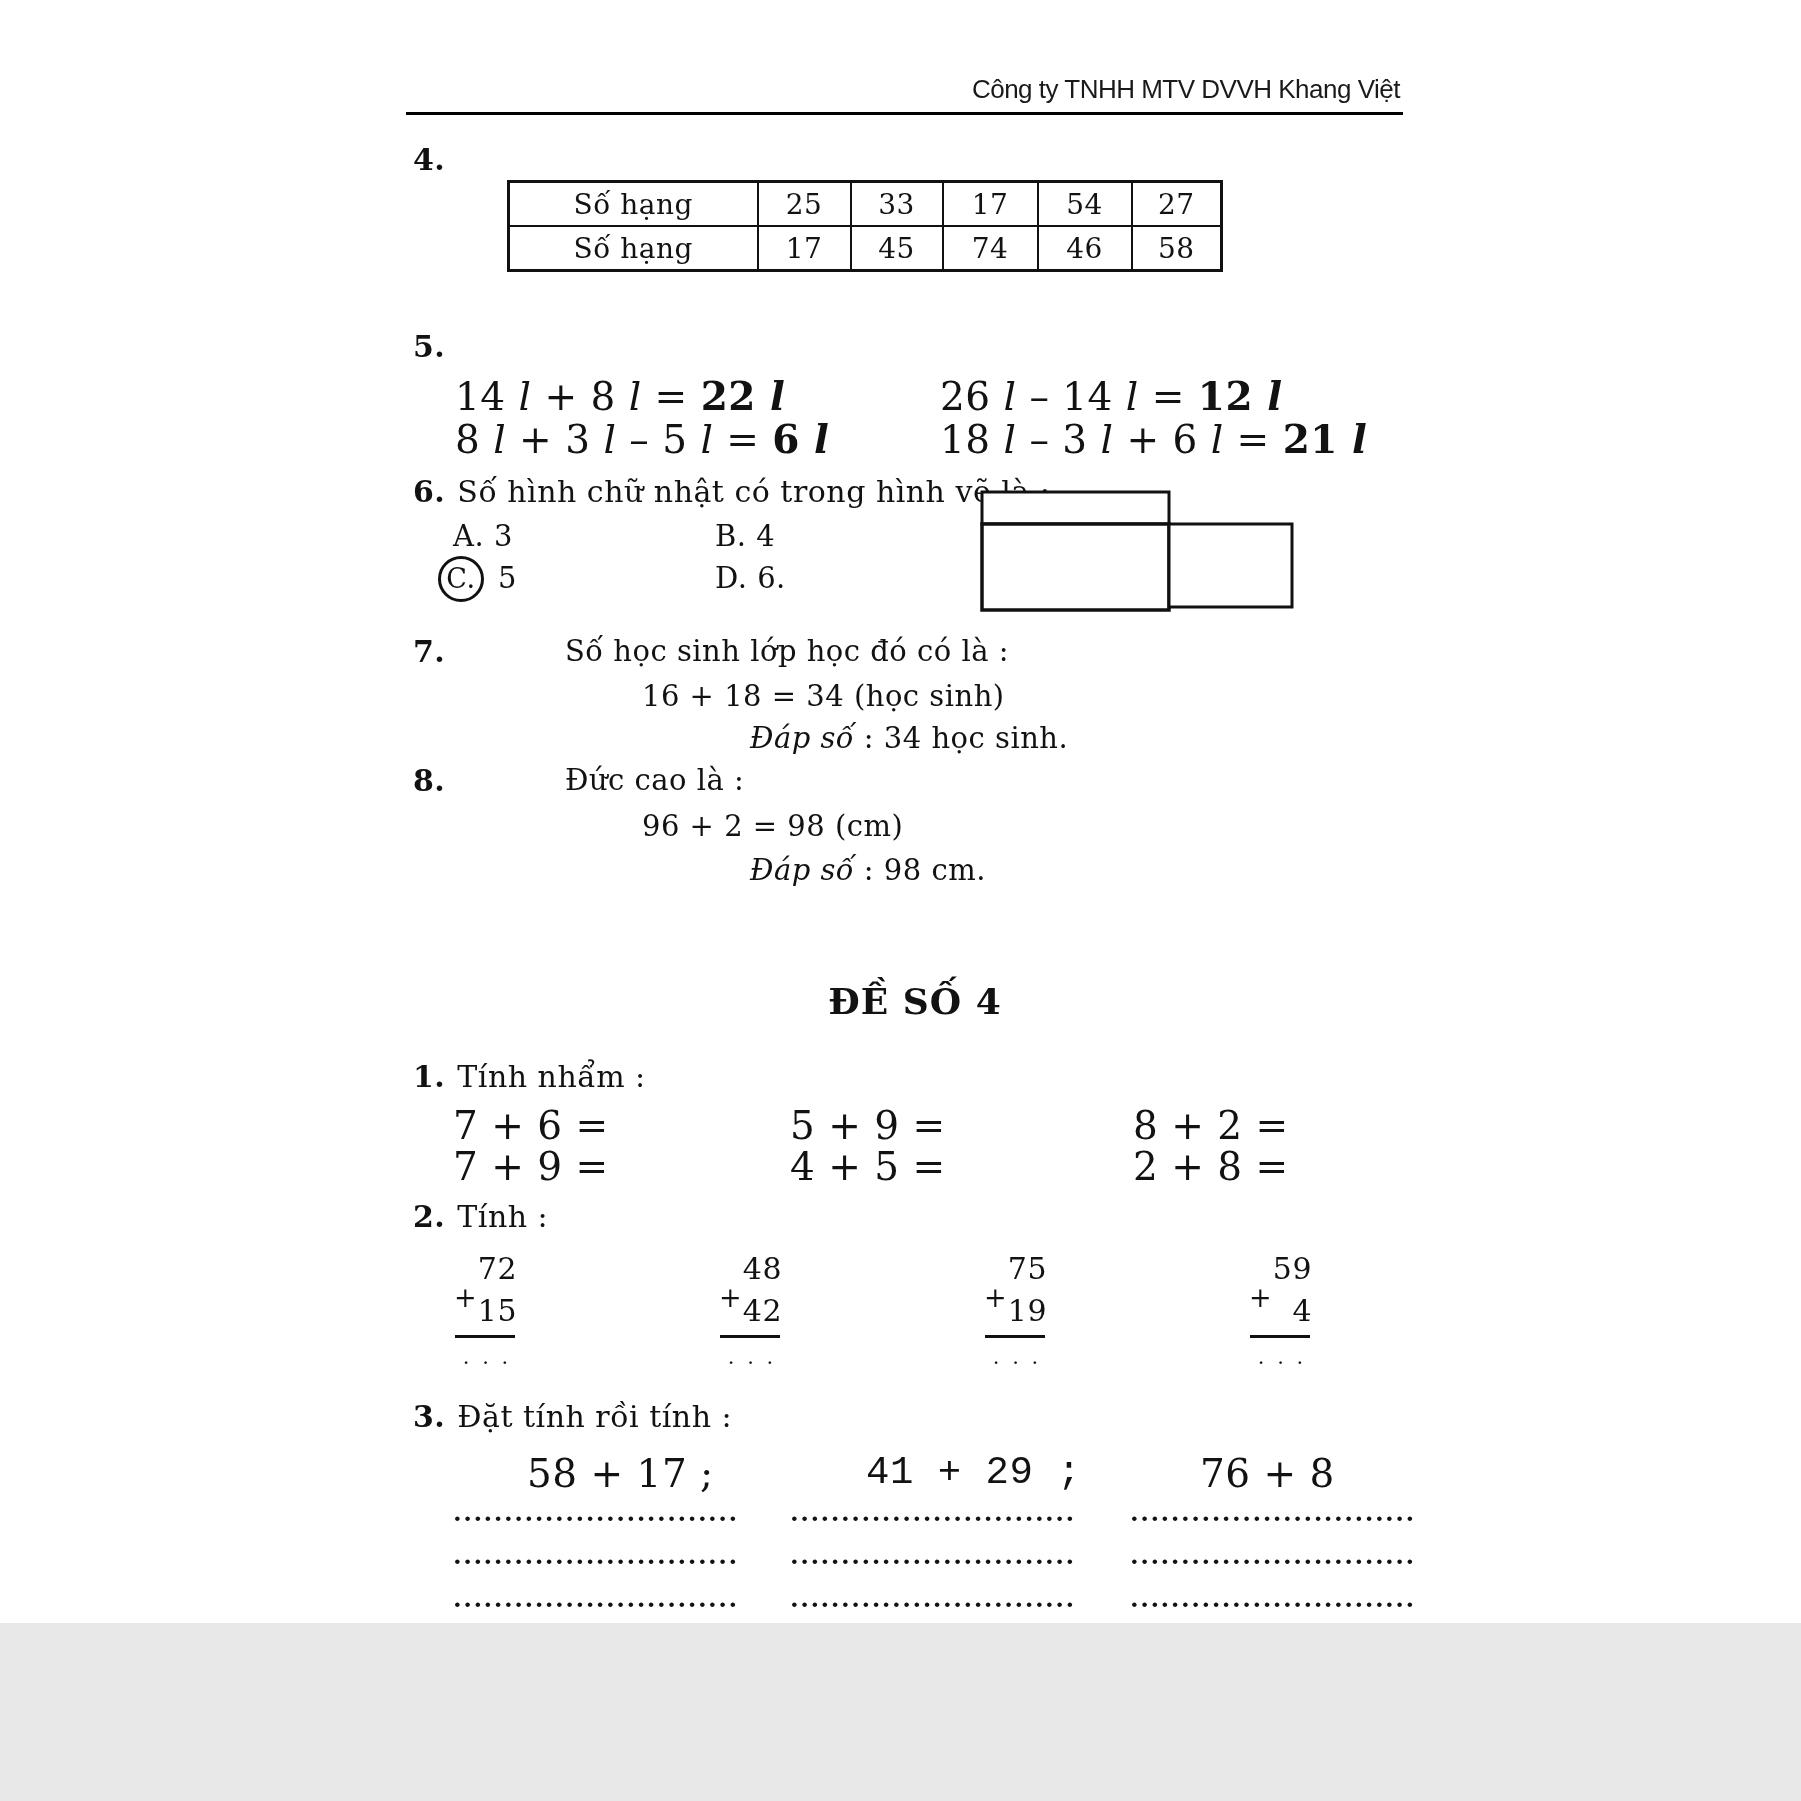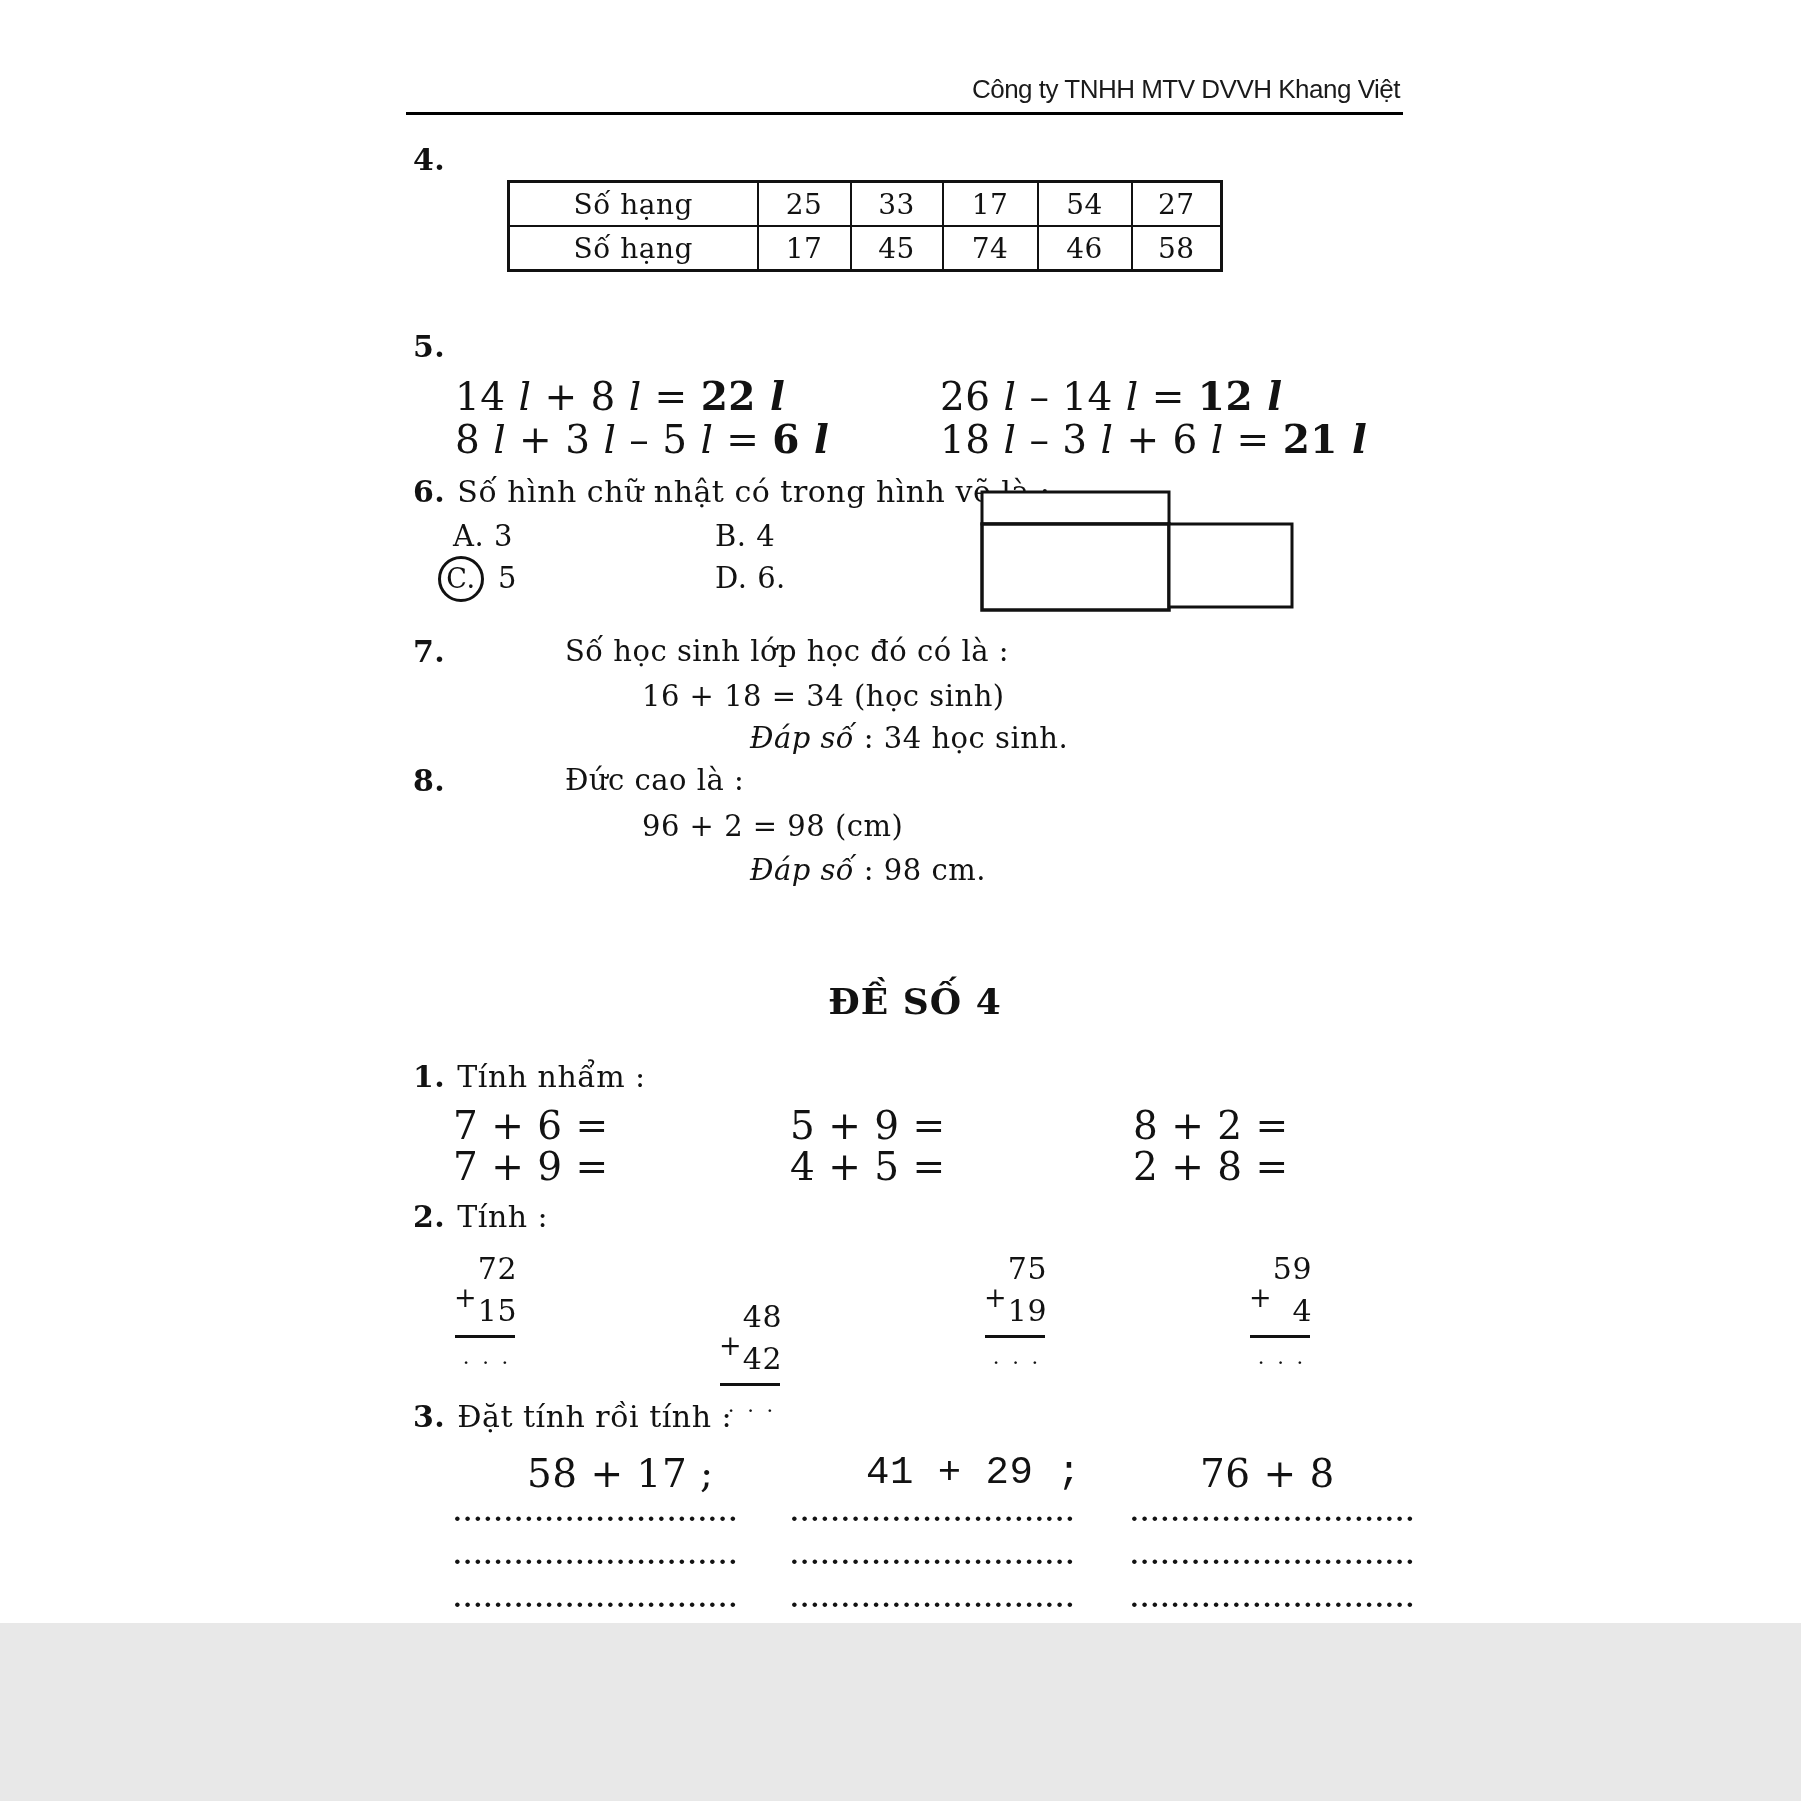--- a/index.html
+++ b/index.html
@@ -138,21 +138,21 @@
     <span class="num">2.</span><span class="lbl-txt">Tính :</span>
   </div>
 
   <div class="vadd" style="left:452px;top:1251px;">
     <div class="v-top">72</div>
     <div class="v-plus">+</div>
     <div class="v-bot">15</div>
     <div class="v-line"></div>
     <div class="v-dots">. . .</div>
   </div>
-  <div class="vadd" style="left:717px;top:1251px;margin-top:48px;">
+  <div class="vadd" style="left:717px;top:1251px;">
     <div class="v-top">48</div>
     <div class="v-plus">+</div>
     <div class="v-bot">42</div>
     <div class="v-line"></div>
     <div class="v-dots">. . .</div>
   </div>
   <div class="vadd" style="left:982px;top:1251px;">
     <div class="v-top">75</div>
     <div class="v-plus">+</div>
     <div class="v-bot">19</div>

